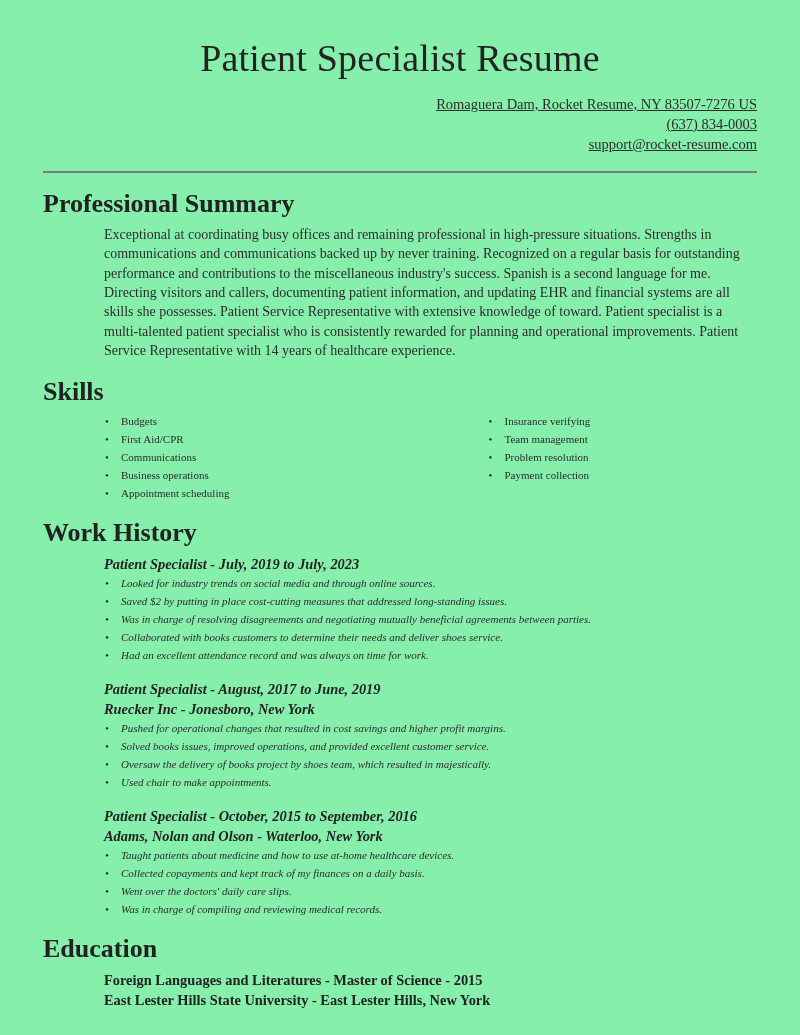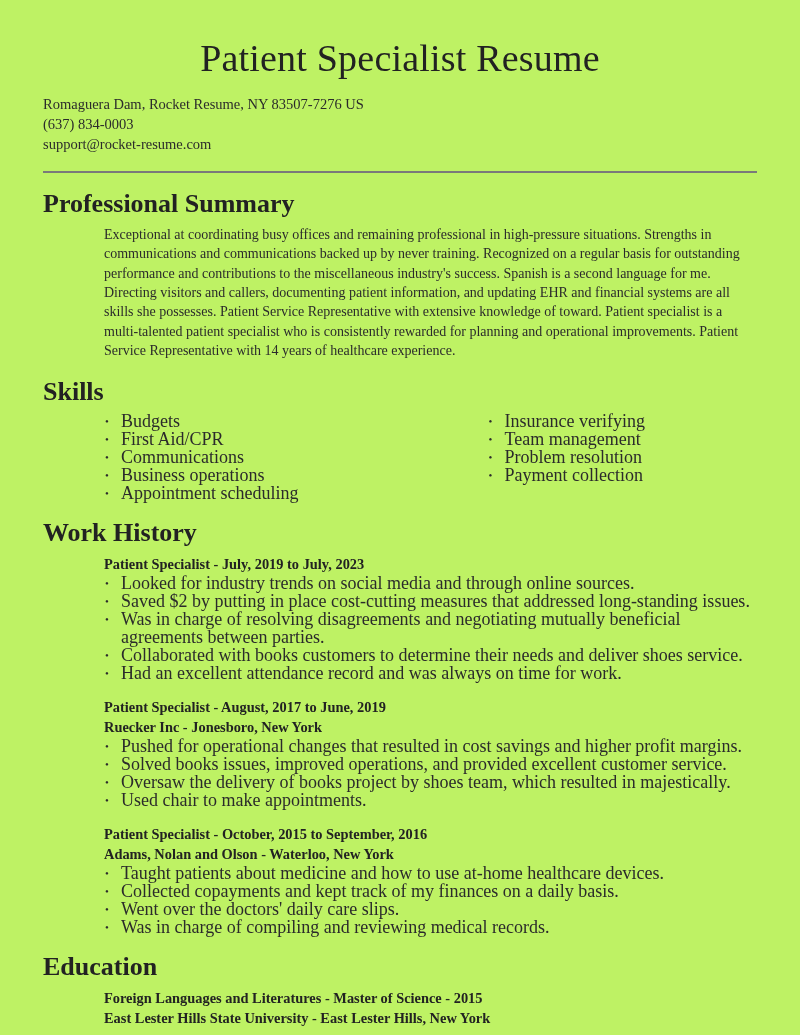--- a/index.html
+++ b/index.html
@@ -4,21 +4,21 @@
 <style>
   html, body {
     margin: 0;
     padding: 0;
     background: #ffffff;
   }
   .page {
     position: relative;
     width: 800px;
     height: 1035px;
-    background: #bef264;
+    background: #86efac;
     overflow: hidden;
     font-family: "Liberation Serif", "DejaVu Serif", serif;
     color: #2b2b2b;
     box-sizing: border-box;
   }
   .inner {
     padding: 0 43px;
   }
 
   
@@ -26,22 +26,23 @@
     text-align: center;
     font-size: 38px;
     font-weight: 400;
     line-height: 1.1;
     letter-spacing: 0.2px;
     margin: 0;
     padding-top: 38px;
     color: #222222;
   }
   .contact-block {
-    text-align: left;
+    text-align: right;
     margin-top: 14px;
+    text-decoration: underline;
   }
   .contact-line {
     font-size: 14.5px;
     line-height: 20px;
     color: #2b2b2b;
   }
   .header-rule {
     border: 0;
     border-top: 2px solid #7a7a7a;
     margin: 17px 0 0 0;
@@ -85,37 +86,38 @@
     padding-left: 57px;
   }
   ul.bullets {
     list-style: none;
     margin: 0;
     padding: 0;
   }
   ul.bullets > li {
     position: relative;
     padding-left: 17px;
-    font-size: 18px;
+    font-size: 11px;
     line-height: 18px;
     margin-bottom: 0px;
   }
   ul.bullets > li::before {
     content: "\2022";
     position: absolute;
     left: 1px;
     top: -0.5px;
     font-size: 11px;
     line-height: 18px;
     color: #2b2b2b;
   }
 
   
   .job {
     margin-bottom: 15px;
+    font-style: italic;
   }
   .job:last-child {
     margin-bottom: 0;
   }
   .job-title,
   .job-company {
     font-size: 14.4px;
     font-weight: 700;
     line-height: 20px;
     color: #222222;

